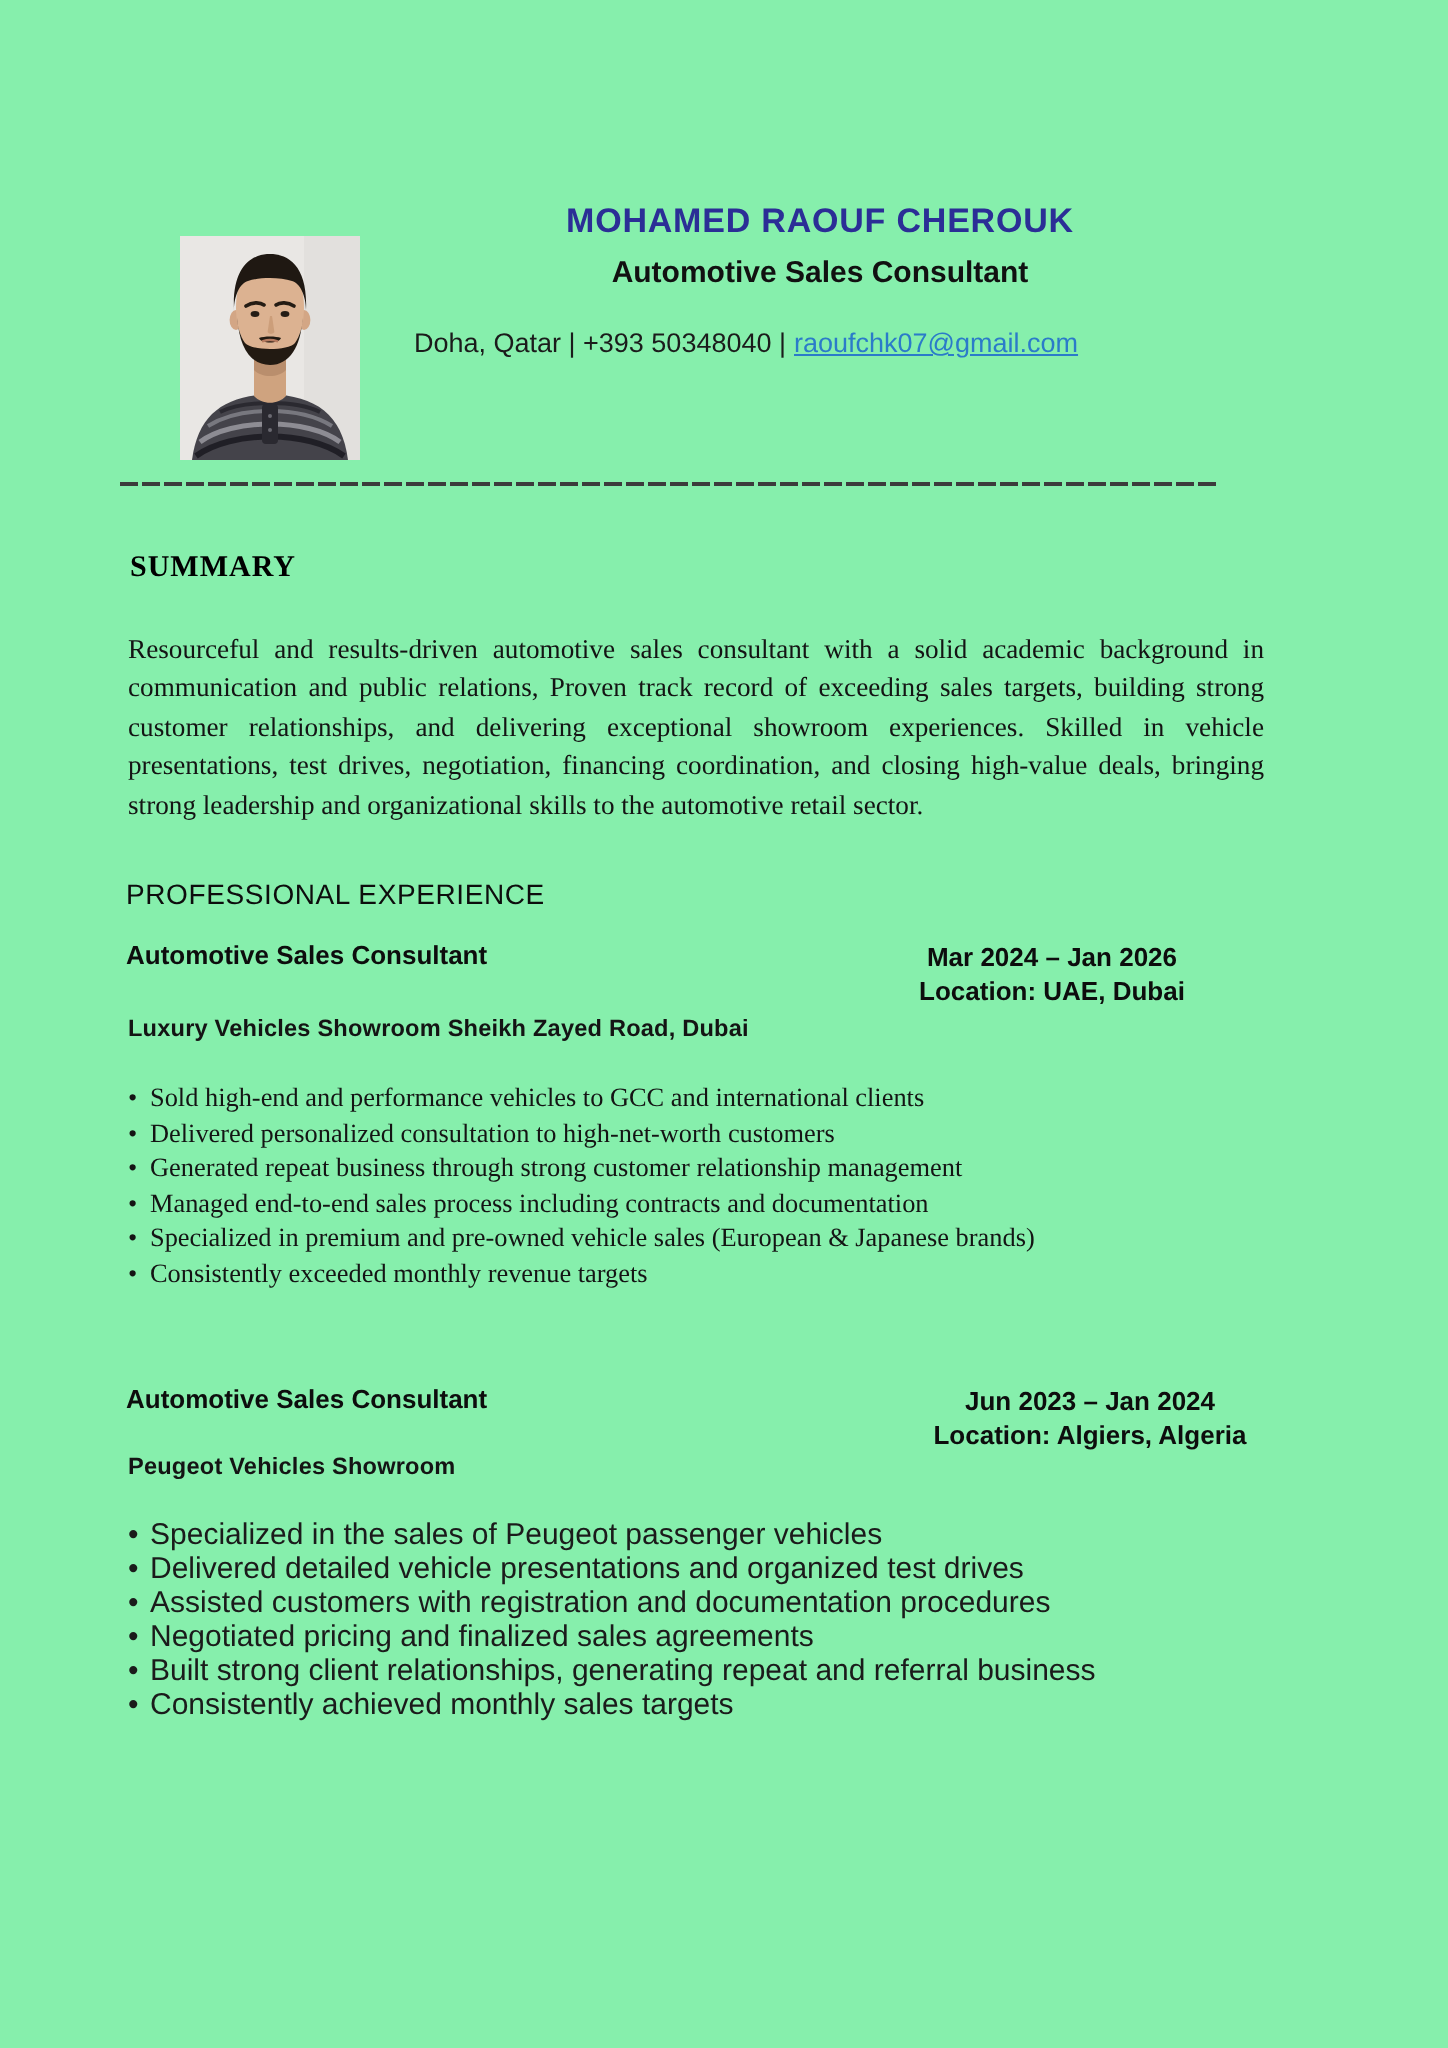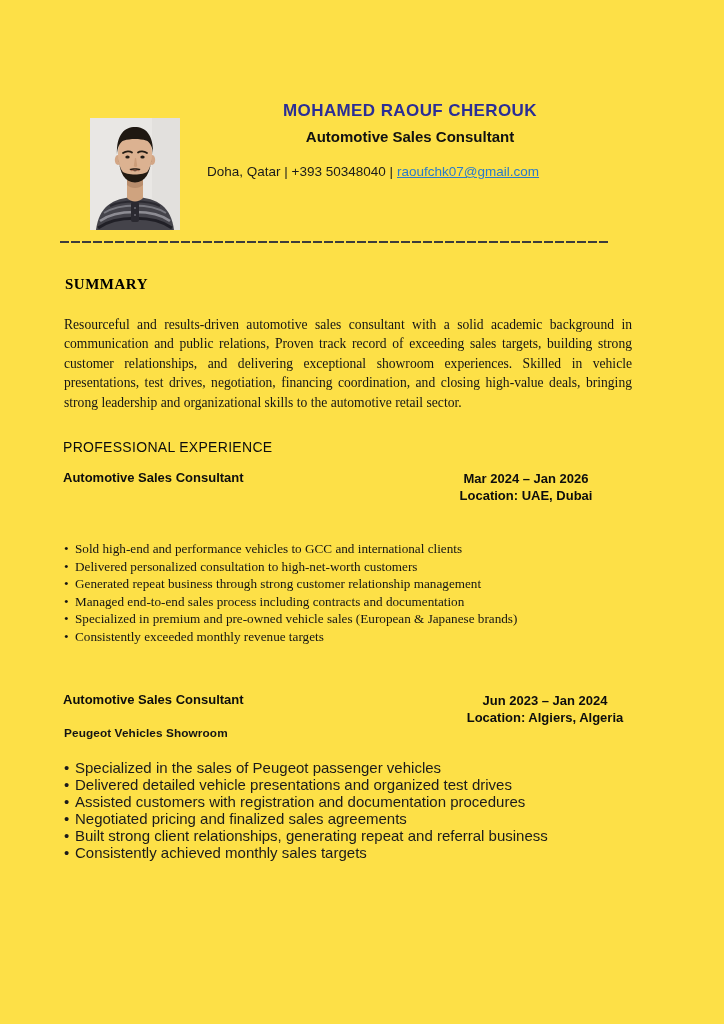--- a/index.html
+++ b/index.html
@@ -1,20 +1,20 @@
 <!DOCTYPE html>
 <html><head>
 <meta charset="utf-8">
 <style>
   html, body { margin: 0; padding: 0; background: #ffffff; }
   .page {
     position: relative;
     width: 724px;
     height: 1024px;
-    background: #fde047;
+    background: #86efac;
     font-family: "Liberation Sans", sans-serif;
     color: #1b1b1b;
     overflow: hidden;
   }
 
   
   .photo {
     position: absolute;
     left: 90px; top: 118px;
     width: 90px; height: 112px;
@@ -191,20 +191,21 @@
   <p class="summary-text">Resourceful and results-driven automotive sales consultant with a solid academic background in communication and public relations, Proven track record of exceeding sales targets, building strong customer relationships, and delivering exceptional showroom experiences. Skilled in vehicle presentations, test drives, negotiation, financing coordination, and closing high-value deals, bringing strong leadership and organizational skills to the automotive retail sector.</p>
 
   <div class="exp-heading">PROFESSIONAL EXPERIENCE</div>
 
   <div class="job job-1">
     <div class="job-title">Automotive Sales Consultant</div>
     <div class="job-meta">
       <div>Mar 2024 – Jan 2026</div>
       <div>Location: UAE, Dubai</div>
     </div>
+    <div class="job-company">Luxury Vehicles Showroom Sheikh Zayed Road, Dubai</div>
     <ul class="bullets bullets-serif">
       <li>Sold high-end and performance vehicles to GCC and international clients</li>
       <li>Delivered personalized consultation to high-net-worth customers</li>
       <li>Generated repeat business through strong customer relationship management</li>
       <li>Managed end-to-end sales process including contracts and documentation</li>
       <li>Specialized in premium and pre-owned vehicle sales (European &amp; Japanese brands)</li>
       <li>Consistently exceeded monthly revenue targets</li>
     </ul>
   </div>
 

